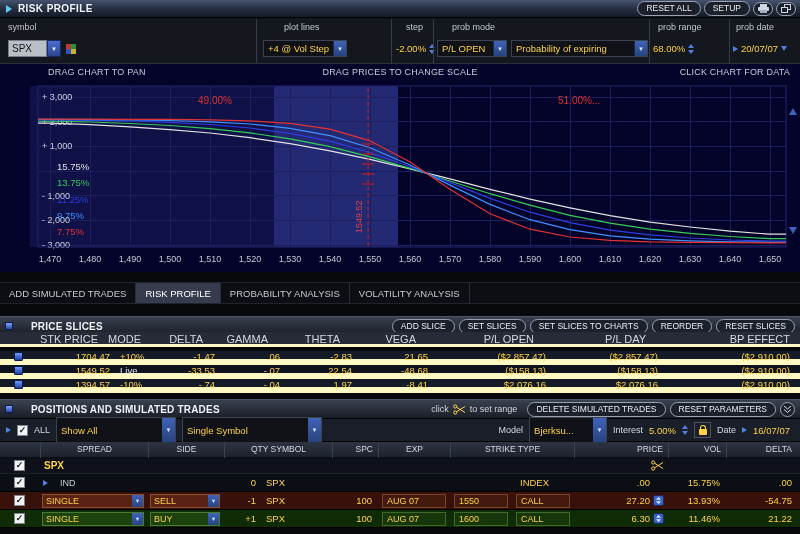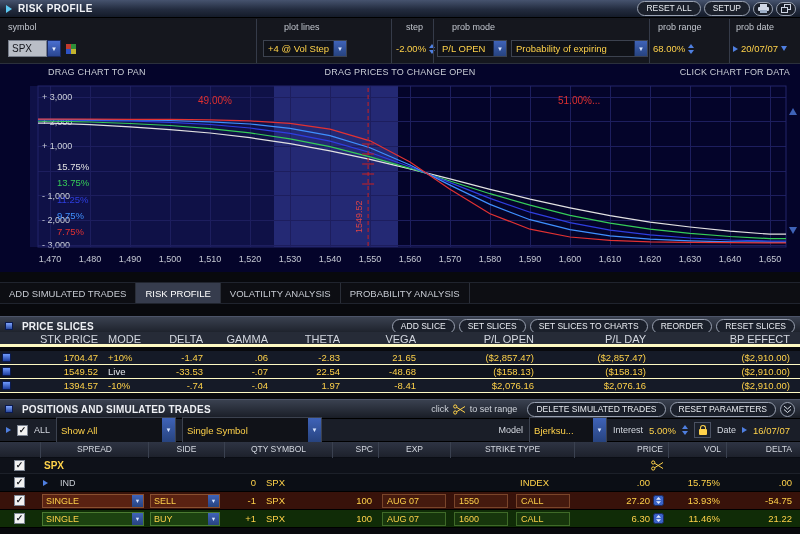--- a/index.html
+++ b/index.html
@@ -41,35 +41,35 @@
   .hint{position:absolute;top:3px;color:#c9cdd5;font-size:9px;letter-spacing:.2px;}
   .hint.center{left:0;right:0;text-align:center;}
   .chart-svg{position:absolute;top:16px;left:0;}
 
   
   .tabs{position:absolute;top:282px;left:0;right:0;height:22px;background:#0d0e13;display:flex;align-items:stretch;border-top:1px solid #20242e;border-bottom:1px solid #20242e;}
   .tab{display:flex;align-items:center;padding:0 9px;color:#c6cad2;border-right:1px solid #2a2e38;font-size:9.5px;white-space:nowrap;}
   .tab.active{background:#363c4d;color:#ffffff;}
 
   
-  .secbar{position:absolute;left:0;right:0;height:20px;background:linear-gradient(#3a4150,#191d26);display:flex;align-items:center;padding:4px 5px;gap:9px;border-top:1px solid #4c5468;border-bottom:1px solid #000;}
+  .secbar{position:absolute;left:0;right:0;height:20px;background:linear-gradient(#3a4150,#191d26);display:flex;align-items:center;padding:4px 5px;gap:18px;border-top:1px solid #4c5468;border-bottom:1px solid #000;}
   .secbar.ps{top:316px;}
   .secbar.pos{top:399px;}
   .sec-ico{width:8px;height:8px;background:linear-gradient(#7fa5ff,#2a4aa0);border:1px solid #0a1a50;flex:none;}
   .sec-title{font-weight:bold;color:#eef0f4;font-size:10px;letter-spacing:.2px;white-space:nowrap;}
   .sec-right{margin-left:auto;display:flex;gap:4px;align-items:center;}
   .hintc{display:flex;align-items:center;gap:4px;color:#cfd3da;font-size:9px;margin-right:6px;}
   .chev{width:15px;height:15px;border:1px solid #9aa2b2;border-radius:50%;background:#1b202b;display:flex;align-items:center;justify-content:center;flex:none;}
 
   
   .ps-grid{position:absolute;left:0;right:0;display:grid;grid-template-columns:14px 90px 50px 55px 65px 72px 76px 118px 112px 1fr;align-items:center;}
   .ps-head{top:332px;height:15px;background:#262b37;color:#d4d8e0;font-size:11px;border-bottom:3px solid #fef9c3;}
   .ps-head span{text-align:right;padding-right:6px;line-height:15px;}
   .ps-head .lft{text-align:left;padding-left:4px;}
-  .ps-row{height:14px;font-size:9.5px;color:#ffd24a;border-bottom:1px solid #fef9c3;}
+  .ps-row{height:14px;font-size:9.5px;color:#ffd24a;border-bottom:6px solid #fef9c3;padding-left:12px;}
   .ps-row span{text-align:right;padding-right:6px;white-space:nowrap;}
   .ps-row .lft{text-align:left;padding-left:4px;}
   .ps-row.alt1{background:#151a27;}
   .ps-row.alt2{background:#0f131d;}
   .live{color:#e6e9ee;}
   .slice-ico{width:9px;height:9px;margin-left:2px;background:linear-gradient(#6f9bff,#1f3f9f);border:1px solid #0a1a50;border-radius:1px;padding:0;display:block;}
 
   
   .pos-filter{position:absolute;top:419px;left:0;right:0;height:23px;background:#1a1e28;border-bottom:1px solid #000;display:flex;align-items:center;gap:6px;padding:0 6px;}
   .fdd{display:flex;align-items:center;height:26px;background:#101218;border:1px solid #3c424f;color:#ffd24a;font-size:9.5px;}
@@ -194,21 +194,21 @@
   </div>
 
   <span class="vsep" style="left:256px"></span>
   <span class="vsep" style="left:391px"></span>
   <span class="vsep" style="left:433px"></span>
   <span class="vsep" style="left:649px"></span>
   <span class="vsep" style="left:729px"></span>
 
   <div class="chart-sec" data-interactable="true">
     <span class="hint" style="left:48px" data-interactable="false">DRAG CHART TO PAN</span>
-    <span class="hint center" data-interactable="false">DRAG PRICES TO CHANGE OPEN</span>
+    <span class="hint center" data-interactable="false">DRAG PRICES TO CHANGE SCALE</span>
     <span class="hint" style="right:10px" data-interactable="false">CLICK CHART FOR DATA</span>
     <svg class="chart-svg" width="800" height="192" data-interactable="true">
         <rect x="30.0" y="6" width="368.0" height="161" fill="rgba(62,72,190,0.20)"></rect>
         <rect x="274.0" y="6" width="124.0" height="161" fill="rgba(95,105,235,0.28)"></rect>
         <line x1="50" y1="6" x2="50" y2="167" stroke="#1d1e5e" shape-rendering="crispEdges"></line>
         <text x="50" y="182" fill="#c6cad3" font-size="9" text-anchor="middle">1,470</text>
         <line x1="90" y1="6" x2="90" y2="167" stroke="#1d1e5e" shape-rendering="crispEdges"></line>
         <text x="90" y="182" fill="#c6cad3" font-size="9" text-anchor="middle">1,480</text>
         <line x1="130" y1="6" x2="130" y2="167" stroke="#1d1e5e" shape-rendering="crispEdges"></line>
         <text x="130" y="182" fill="#c6cad3" font-size="9" text-anchor="middle">1,490</text>
@@ -278,22 +278,22 @@
         <text x="198.0" y="24" fill="#e03030" font-size="10">49.00%</text>
         <text x="558.0" y="24" fill="#e03030" font-size="10">51.00%...</text>
         <polygon points="789,35 797,35 793,28" fill="#3f63b8"></polygon>
         <polygon points="789,147 797,147 793,154" fill="#3f63b8"></polygon>
       </svg>
   </div>
 
   <div class="tabs" data-interactable="false">
     <span class="tab" data-interactable="true">ADD SIMULATED TRADES</span>
     <span class="tab active" data-interactable="true">RISK PROFILE</span>
+    <span class="tab" data-interactable="true">PROBABILITY ANALYSIS</span>
     <span class="tab" data-interactable="true">VOLATILITY ANALYSIS</span>
-    <span class="tab" data-interactable="true">PROBABILITY ANALYSIS</span>
   </div>
 
   <div class="secbar ps" data-interactable="false">
     <span class="sec-ico" data-interactable="false"></span>
     <span class="sec-title" data-interactable="false">PRICE SLICES</span>
     <span class="sec-right" data-interactable="false">
       <span class="pill" data-interactable="true">ADD SLICE</span>
       <span class="pill" data-interactable="true">SET SLICES</span>
       <span class="pill" data-interactable="true">SET SLICES TO CHARTS</span>
       <span class="pill" data-interactable="true">REORDER</span>

